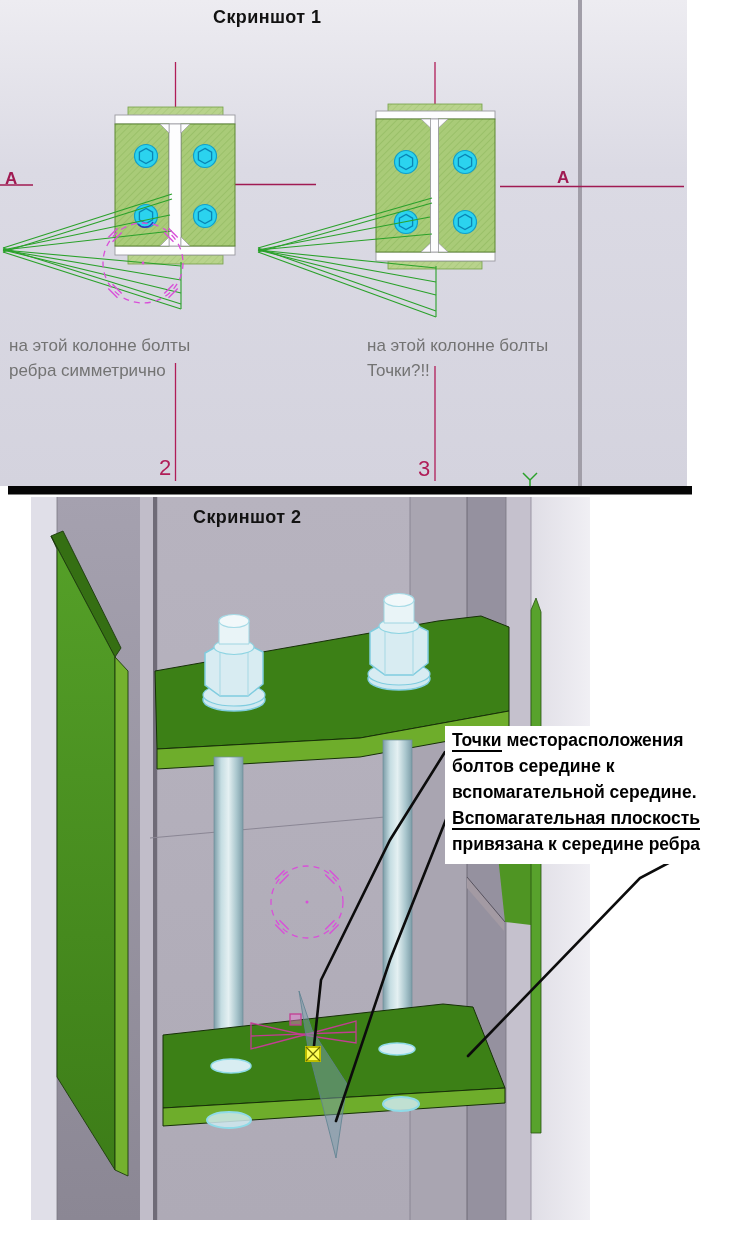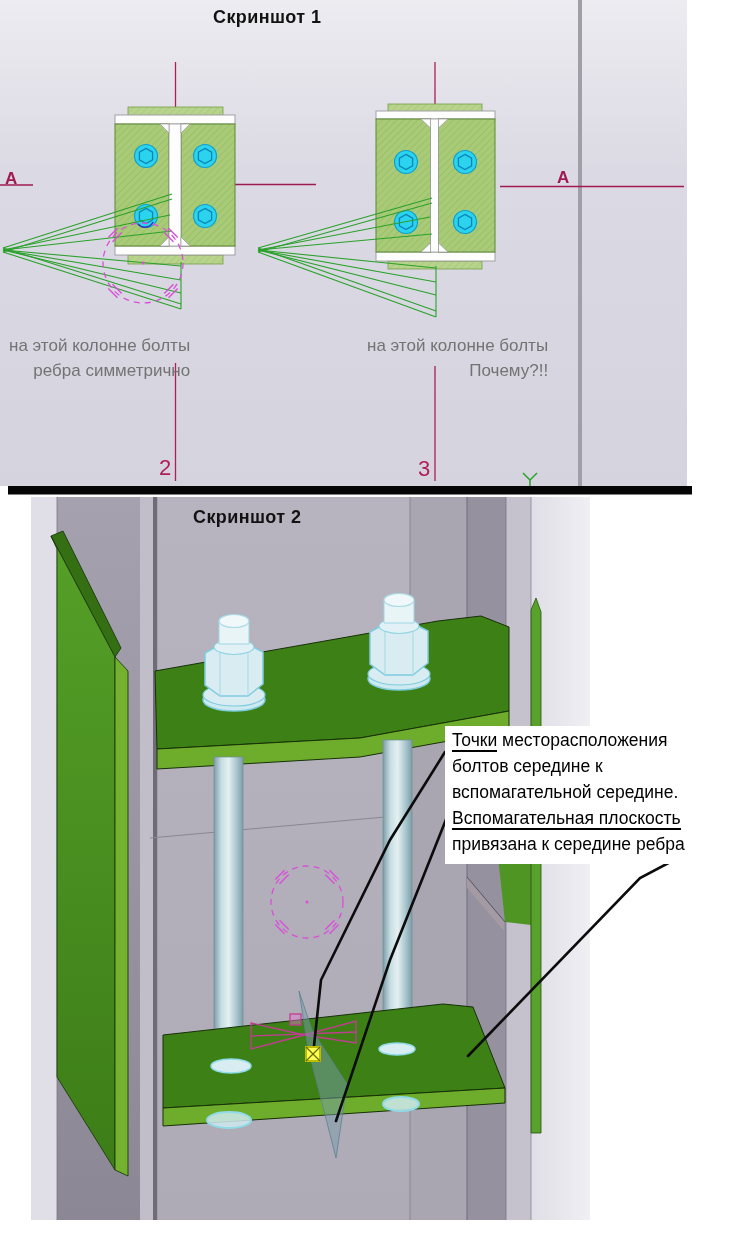--- a/index.html
+++ b/index.html
@@ -1,25 +1,25 @@
 <!DOCTYPE html>
 <html><head>
 <meta charset="utf-8">
 <style>
   html,body{margin:0;padding:0;background:#ffffff;}
   .canvas{position:relative;width:733px;height:1240px;background:#ffffff;overflow:hidden;
           font-family:"Liberation Sans","DejaVu Sans",sans-serif;}
   .canvas svg{position:absolute;left:0;top:0;}
-  .txt{position:absolute;white-space:nowrap;color:#121212;text-align:right;}
+  .txt{position:absolute;white-space:nowrap;color:#121212;}
   .title{font-size:18px;font-weight:700;letter-spacing:.4px;}
   .axis-label{font-size:17px;font-weight:700;color:#a01a52;}
   .grid-label{font-size:22px;font-weight:400;color:#b01d58;}
   .note{font-size:17px;font-weight:400;line-height:25px;color:#737373;}
   .callout{position:absolute;left:445px;top:726px;width:288px;height:138px;background:#ffffff;
-           font-size:17.5px;font-weight:400;line-height:26px;color:#000;padding:1px 0 0 7px;
+           font-size:17.5px;font-weight:700;line-height:26px;color:#000;padding:1px 0 0 7px;
            box-sizing:border-box;}
   .callout .u{border-bottom:2.5px solid #000;padding-bottom:0px;}
 </style>
 </head>
 <body>
 
 <div class="canvas">
 
 <svg width="733" height="1240" viewBox="0 0 733 1240">
   <defs>
@@ -271,21 +271,21 @@
 <div class="txt grid-label" style="left:159px;top:455px;">2</div>
 <div class="txt grid-label" style="left:418px;top:456px;">3</div>
 
 <div class="txt note" style="left:9px;top:333px;">
   <div>на этой колонне болты</div>
   <div>ребра симметрично</div>
 </div>
 
 <div class="txt note" style="left:367px;top:333px;">
   <div>на этой колонне болты</div>
-  <div>Почему?!!</div>
+  <div>Точки?!!</div>
 </div>
 
 <div class="callout">
   <div><span class="u">Точки</span><span> месторасположения</span></div>
   <div>болтов середине к</div>
   <div>вспомагательной середине.</div>
   <div><span class="u">Вспомагательная плоскость</span></div>
   <div>привязана к середине ребра</div>
 </div>
 

